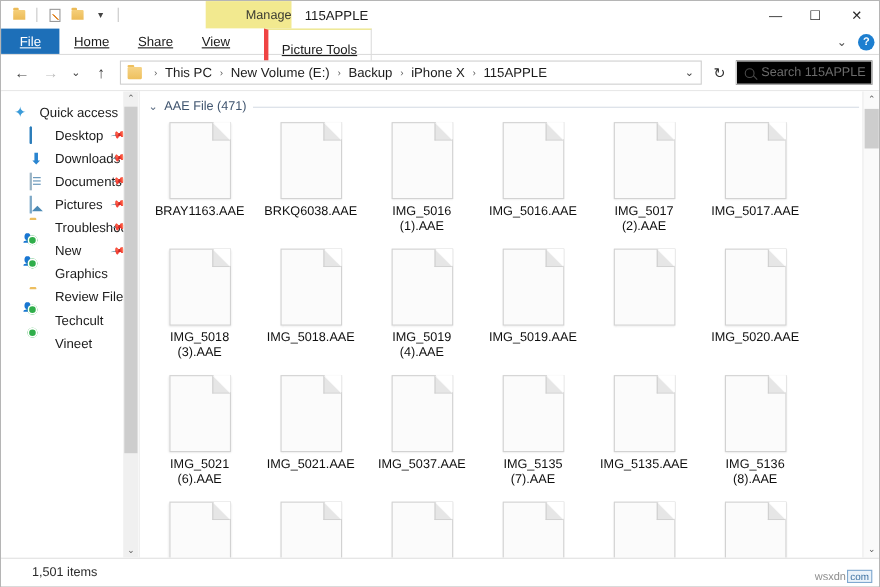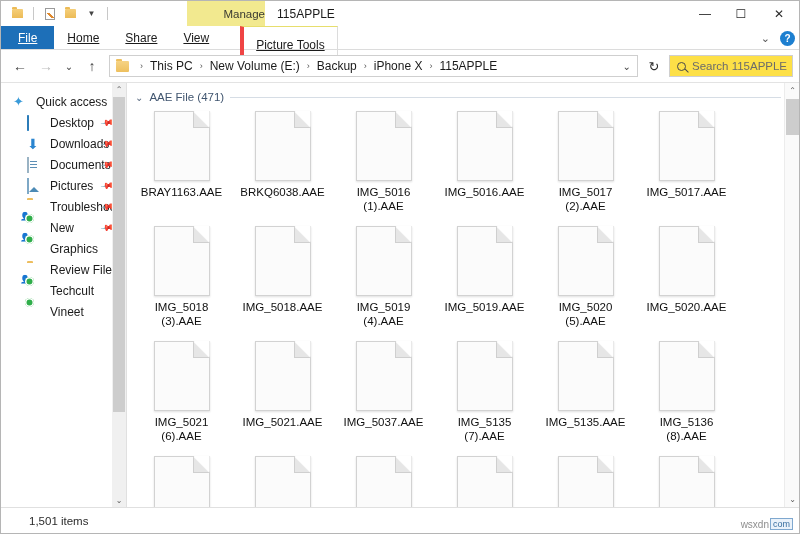--- a/index.html
+++ b/index.html
@@ -156,21 +156,21 @@
   .crumb-caret {
     position: absolute; right: 6px; font-size: 10px; color: #444;
   }
   .refreshbtn {
     width: 24px; height: 22px;
     display: flex; align-items: center; justify-content: center;
     font-size: 13px; color: #2e2e2e;
   }
   .searchbox {
     width: 124px; height: 22px;
-    border: 1px solid #cfcfcf; background: #fde047;
+    border: 1px solid #cfcfcf; background: #000000;
     display: flex; align-items: center; gap: 6px;
     padding-left: 7px; margin-left: 3px;
   }
   .search-glass {
     width: 9px; height: 9px; border: 1.4px solid #4a4a4a;
     border-radius: 50%; position: relative; flex: none;
   }
   .search-glass:after {
     content: ""; position: absolute; right: -4px; bottom: -2px;
     width: 5px; height: 1.4px; background: #4a4a4a;
@@ -593,21 +593,20 @@
         <div class="tile">
             <div class="docicon"></div>
             <div class="tname">IMG_5019 (4).AAE</div>
           </div>
         <div class="tile">
             <div class="docicon"></div>
             <div class="tname">IMG_5019.AAE</div>
           </div>
         <div class="tile">
             <div class="docicon"></div>
-            <div class="tname">IMG_5020 (5).AAE</div>
           </div>
         <div class="tile">
             <div class="docicon"></div>
             <div class="tname">IMG_5020.AAE</div>
           </div>
 
         <div class="tile">
             <div class="docicon"></div>
             <div class="tname">IMG_5021 (6).AAE</div>
           </div>

